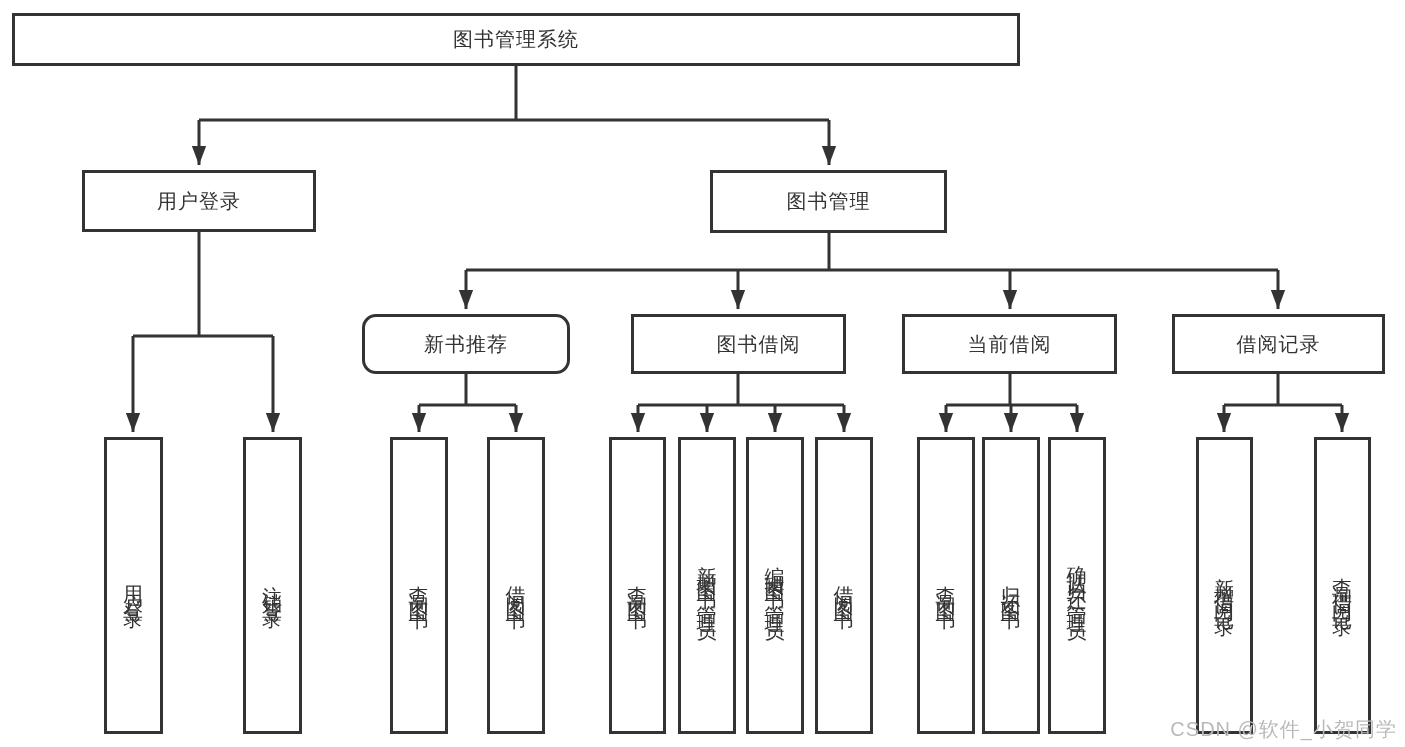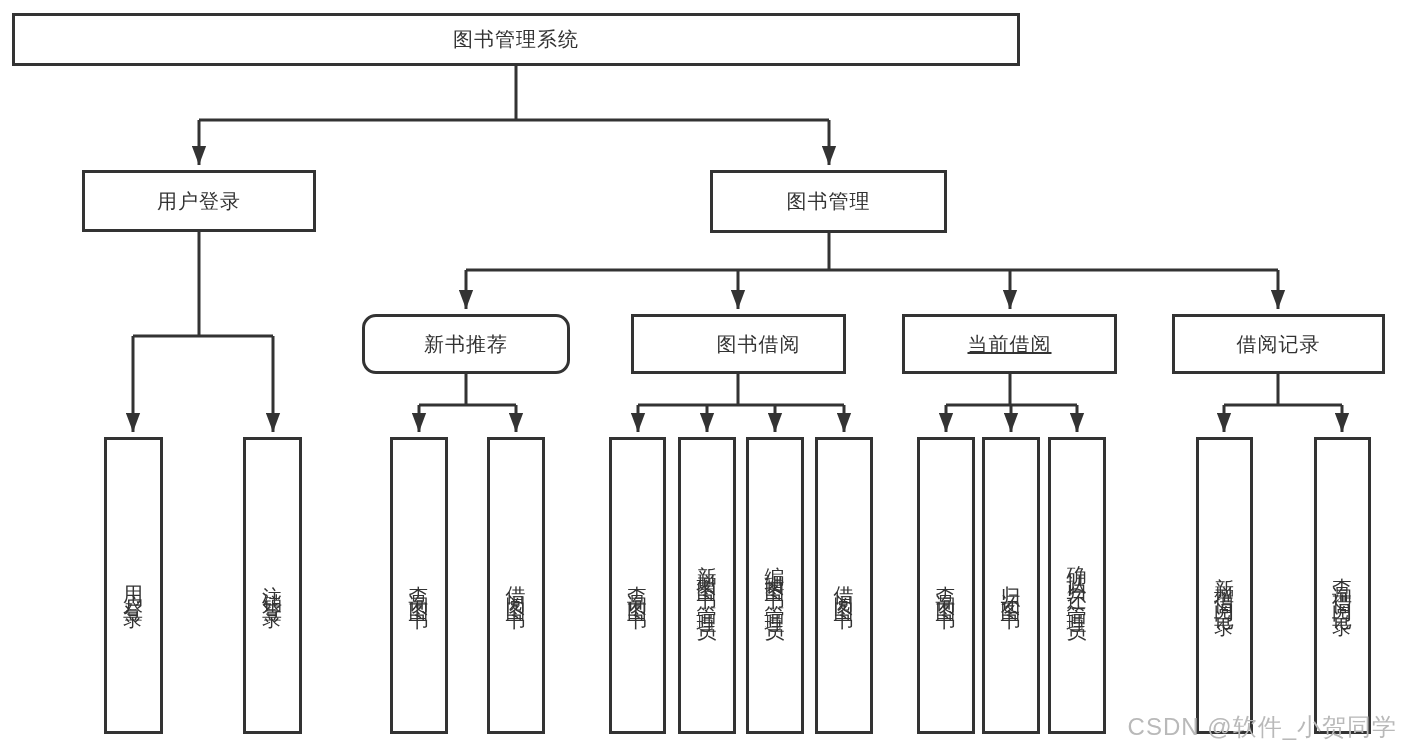--- a/index.html
+++ b/index.html
@@ -38,21 +38,21 @@
     text-orientation: mixed;
     font-size: 20px;
     letter-spacing: 8px;
     line-height: 1.0;
     max-height: 285px;
   }
   .watermark {
     position: absolute;
     right: 8px;
     bottom: 4px;
-    font-size: 24px;
+    font-size: 20px;
     color: #b9b9b9;
     letter-spacing: 1px;
     z-index: 3;
     white-space: nowrap;
   }
 </style>
 </head>
 <body>
 
 <div class="canvas">
@@ -110,21 +110,21 @@
   <div class="node hbox" style="left:710px; top:170px; width:237px; height:63px;">
     <span>图书管理</span>
   </div>
 
   <div class="node hbox" style="left:362px; top:314px; width:208px; height:60px;border-radius:14px;">
     <span>新书推荐</span>
   </div>
   <div class="node hbox" style="left:631px; top:314px; width:215px; height:60px;padding-left:40px;">
     <span>图书借阅</span>
   </div>
-  <div class="node hbox" style="left:902px; top:314px; width:215px; height:60px;text-decoration:underline;">
+  <div class="node hbox" style="left:902px; top:314px; width:215px; height:60px;">
     <span>当前借阅</span>
   </div>
   <div class="node hbox" style="left:1172px; top:314px; width:213px; height:60px;">
     <span>借阅记录</span>
   </div>
 
   <div class="node vbox" style="left:104px; top:437px; width:59px; height:297px;">
     <span>用户登录</span>
   </div>
   <div class="node vbox" style="left:243px; top:437px; width:59px; height:297px;">

